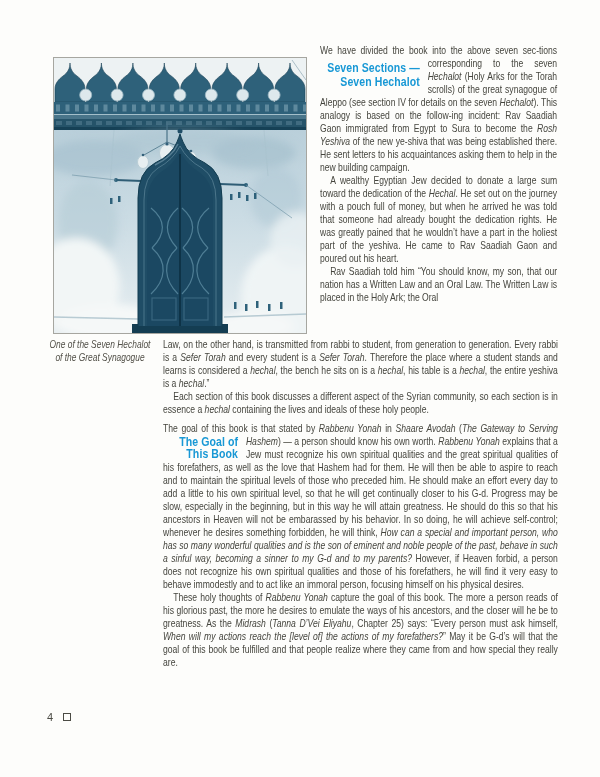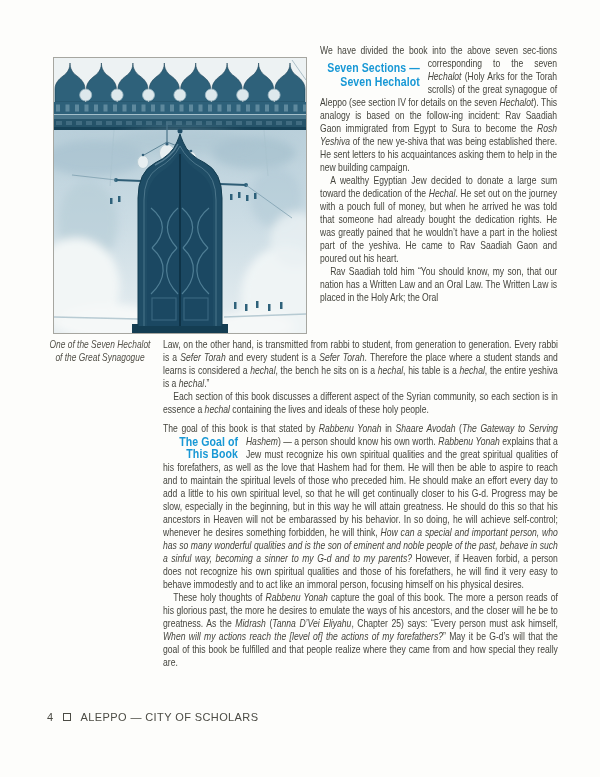--- a/index.html
+++ b/index.html
@@ -192,16 +192,15 @@
   <div class="main">
     <p class="para"><span><span>Law, on the other hand, is transmitted from rabbi to student, from generation to generation. Every rabbi is a </span><i>Sefer Torah</i><span> and every student is a </span><i>Sefer Torah</i><span>. Therefore the place where a student stands and learns is considered a </span><i>hechal</i><span>, the bench he sits on is a </span><i>hechal</i><span>, his table is a </span><i>hechal</i><span>, the entire yeshiva is a </span><i>hechal</i><span>.”</span></span></p>
     <p class="para indent"><span><span>Each section of this book discusses a different aspect of the Syrian community, so each section is in essence a </span><i>hechal</i><span> containing the lives and ideals of these holy people.</span></span></p>
     <p class="para gap"><span><span>The goal of this book is that stated by </span><i>Rabbenu Yonah</i><span> in </span><i>Shaare Avodah</i><span> (</span><i>The Gateway to </i></span><span class="sidehead sh2"><span>The Goal of</span><br><span>This Book</span></span><span><i>Serving Hashem</i><span>) — a person should know his own worth. </span><i>Rabbenu Yonah</i><span> explains that a Jew must recognize his own spiritual qualities and the great spiritual qualities of his forefathers, as well as the love that Hashem had for them. He will then be able to aspire to reach and to maintain the spiritual levels of those who preceded him. He should make an effort every day to add a little to his own spiritual level, so that he will get continually closer to his G-d. Progress may be slow, especially in the beginning, but in this way he will attain greatness. He should do this so that his ancestors in Heaven will not be embarassed by his behavior. In so doing, he will achieve self-control; whenever he desires something forbidden, he will think, </span><i>How can a special and important person, who has so many wonderful qualities and is the son of eminent and noble people of the past, behave in such a sinful way, becoming a sinner to my G-d and to my parents?</i><span> However, if Heaven forbid, a person does not recognize his own spiritual qualities and those of his forefathers, he will find it very easy to behave immodestly and to act like an immoral person, focusing himself on his physical desires.</span></span></p>
     <p class="para indent"><span><span>These holy thoughts of </span><i>Rabbenu Yonah</i><span> capture the goal of this book. The more a person reads of his glorious past, the more he desires to emulate the ways of his ancestors, and the closer will he be to greatness. As the </span><i>Midrash</i><span> (</span><i>Tanna D’Vei Eliyahu</i><span>, Chapter 25) says: “Every person must ask himself, </span><i>When will my actions reach the [level of] the actions of my forefathers?</i><span>” May it be G-d’s will that the goal of this book be fulfilled and that people realize where they came from and how special they really are.</span></span></p>
   </div>
 
   <div class="footer">
     <span>4</span>
     <span class="fsq"></span>
-    <span>ALEPPO — CITY OF SCHOLARS</span>
   </div>
 
 </div>
 
 </body></html>

